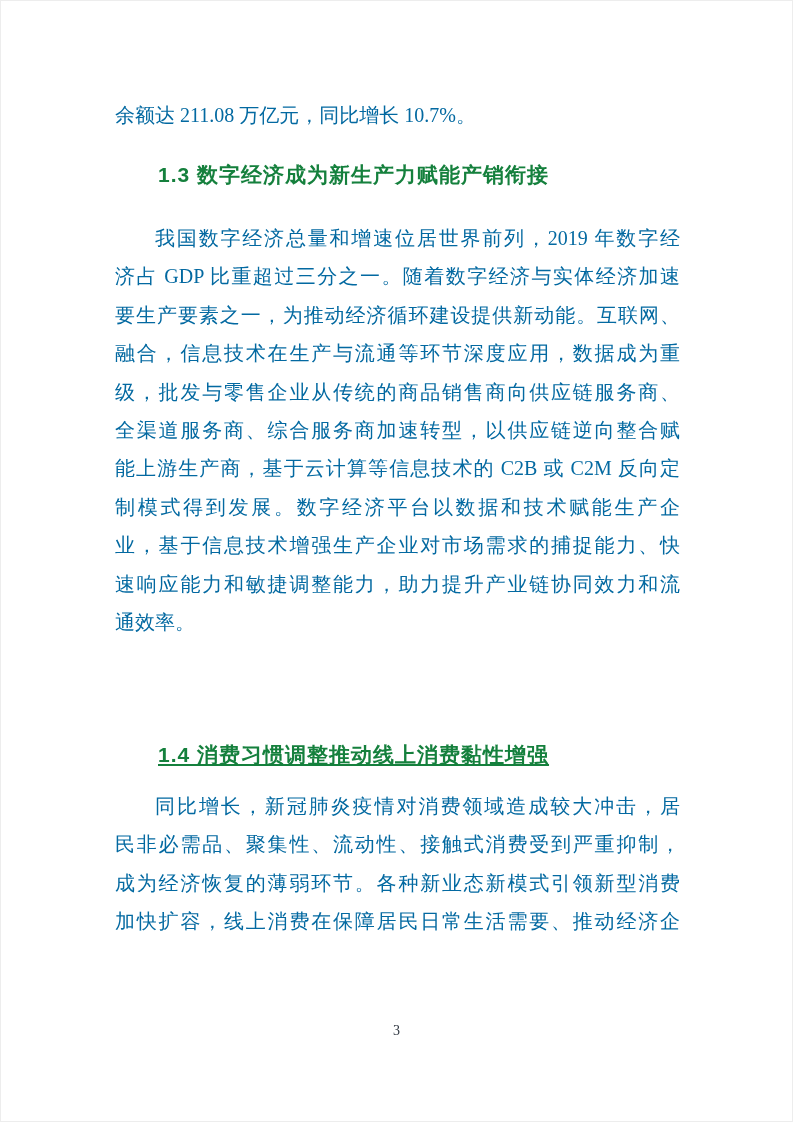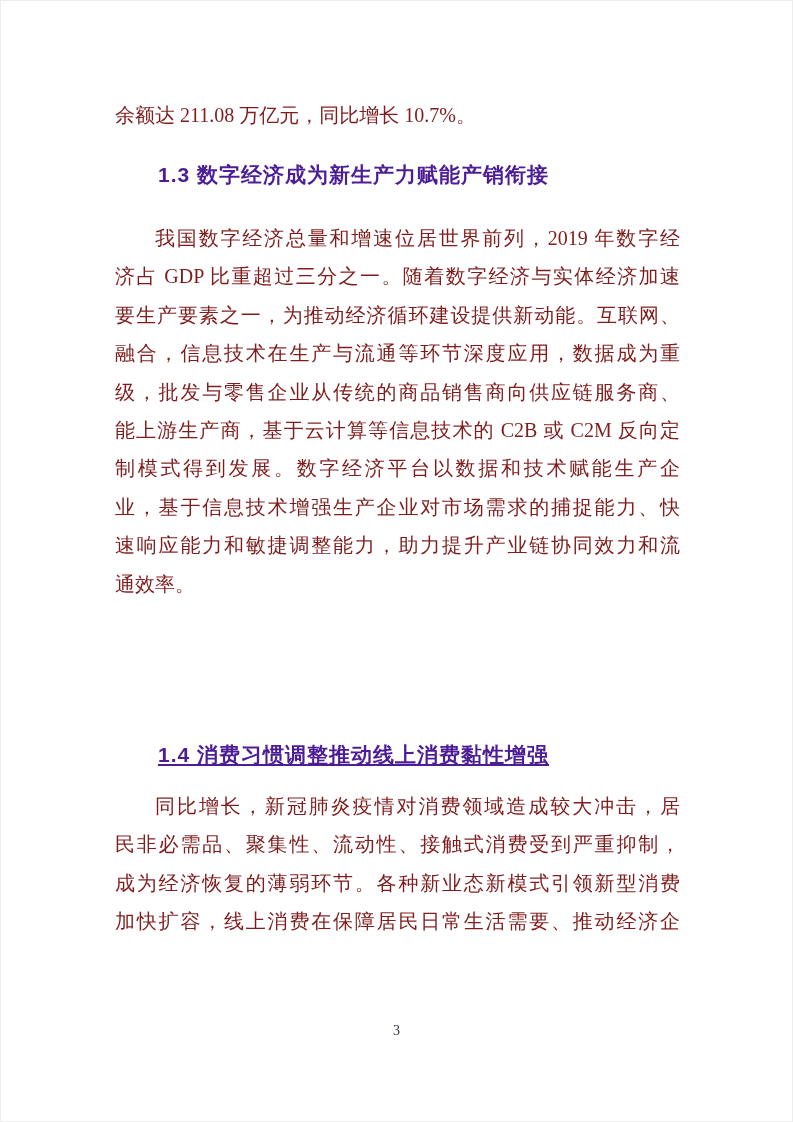--- a/index.html
+++ b/index.html
@@ -23,33 +23,33 @@
   .block-para13    { top: 219px; }
   .block-heading14 { top: 740px; text-decoration: underline; }
   .block-para14    { top: 787px; }
 
   .line {
     height: 38.4px;
     line-height: 38.4px;
     font-size: 20px;
     text-align: justify;
     text-align-last: justify;
-    color: #7f1d1d;
+    color: #0369a1;
     overflow: hidden;
   }
   .line.indent { padding-left: 40px; }
   .line.last   { text-align-last: left; }
 
   .heading {
     font-family: "Liberation Sans", "DejaVu Sans", sans-serif;
     font-weight: 700;
     font-size: 21px;
     line-height: 30px;
     letter-spacing: 1px;
-    color: #4c1d95;
+    color: #15803d;
     padding-left: 43px;
     white-space: nowrap;
   }
 
   .pagenum {
     position: absolute;
     top: 1022px;
     left: 0;
     width: 793px;
     text-align: center;
@@ -69,20 +69,21 @@
     </div>
 
   <div class="block block-heading13 heading">1.3 数字经济成为新生产力赋能产销衔接</div>
 
   <div class="block block-para13">
       <div class="line indent">我国数字经济总量和增速位居世界前列，2019 年数字经</div>
       <div class="line">济占 GDP 比重超过三分之一。随着数字经济与实体经济加速</div>
       <div class="line">要生产要素之一，为推动经济循环建设提供新动能。互联网、</div>
       <div class="line">融合，信息技术在生产与流通等环节深度应用，数据成为重</div>
       <div class="line">级，批发与零售企业从传统的商品销售商向供应链服务商、</div>
+      <div class="line">全渠道服务商、综合服务商加速转型，以供应链逆向整合赋</div>
       <div class="line">能上游生产商，基于云计算等信息技术的 C2B 或 C2M 反向定</div>
       <div class="line">制模式得到发展。数字经济平台以数据和技术赋能生产企</div>
       <div class="line">业，基于信息技术增强生产企业对市场需求的捕捉能力、快</div>
       <div class="line">速响应能力和敏捷调整能力，助力提升产业链协同效力和流</div>
       <div class="line last">通效率。</div>
     </div>
 
   <div class="block block-heading14 heading">1.4 消费习惯调整推动线上消费黏性增强</div>
 
   <div class="block block-para14">

